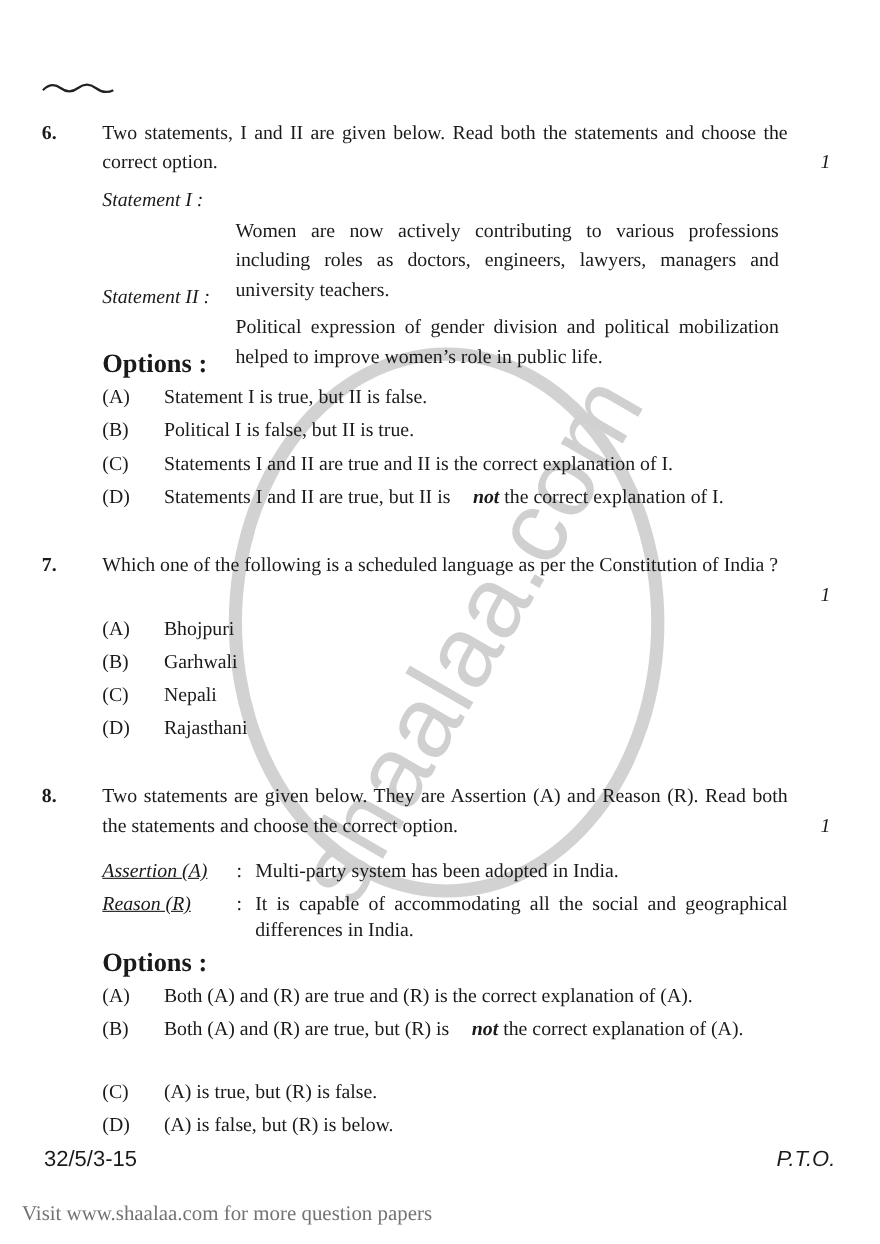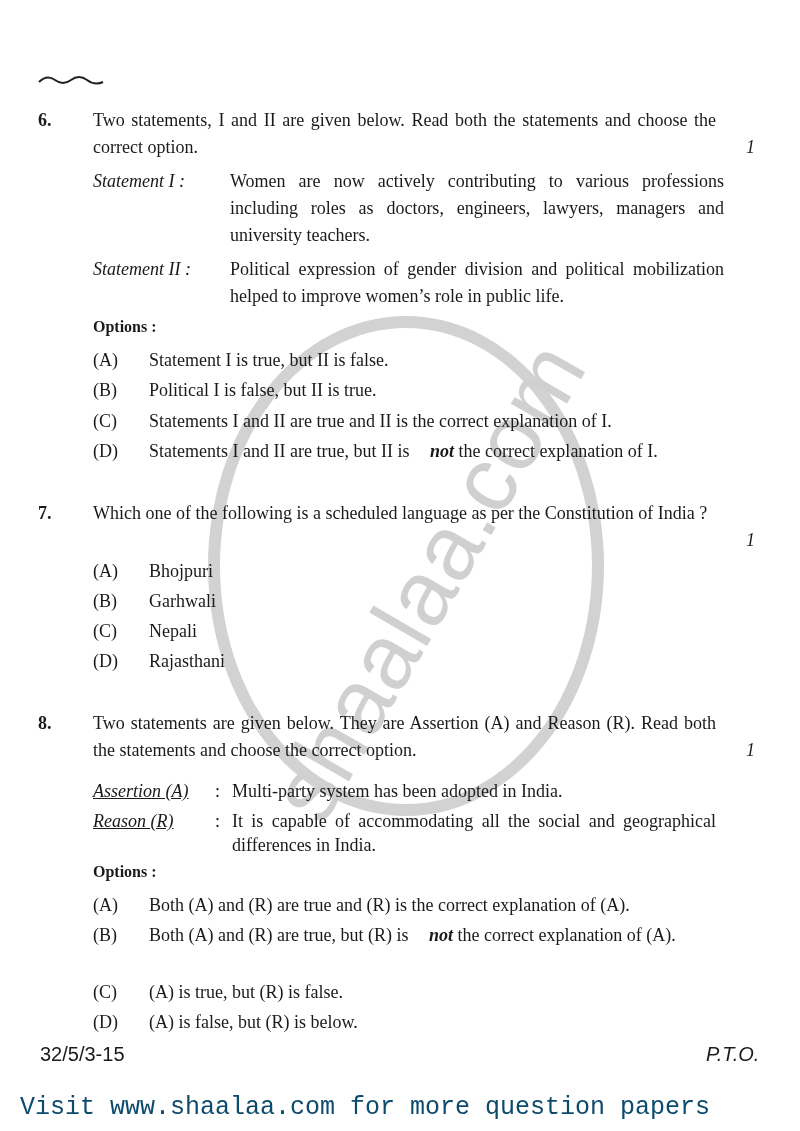--- a/index.html
+++ b/index.html
@@ -16,43 +16,43 @@
 
   .content { position: absolute; left: 0; top: 0; width: 800px; z-index: 1; }
 
   .wave { position: absolute; left: 38px; top: 72px; width: 66px; height: 16px; }
   .qnum { position: absolute; left: 38px; font-weight: bold; font-size: 18px; }
   .qtext { position: absolute; left: 93px; width: 623px; font-size: 18px; line-height: 27px; text-align: justify; }
   .marks { position: absolute; left: 746px; font-style: italic; font-size: 18px; }
 
   .stmt { position: absolute; left: 93px; width: 623px; font-size: 18px; line-height: 27px; }
   .stmt-label { position: absolute; left: 0; font-style: italic; }
-  .stmt-body { position: absolute; left: 137px; width: 494px; text-align: justify; }
+  .stmt-body { position: absolute; left: 121px; width: 494px; text-align: justify; margin-top: 28px; }
 
-  .opts-title { position: absolute; left: 93px; font-weight: bold; font-size: 16px; }
+  .opts-title { position: absolute; left: 93px; font-weight: bold; font-size: 24px; }
   .opt { position: absolute; left: 93px; width: 650px; font-size: 18px; line-height: 27px; }
   .opt-letter { position: absolute; left: 0; }
   .opt-text { position: absolute; left: 56px; width: 568px; text-align: justify; }
   .opt-text.wide { width: 600px; }
   .bi { font-weight: bold; font-style: italic; margin-left: 16px; }
 
   .ar { position: absolute; left: 93px; width: 623px; font-size: 18px; line-height: 24px; }
   .ar-label { position: absolute; left: 0; font-style: italic; text-decoration: underline; }
   .ar-colon { position: absolute; left: 122px; }
   .ar-body { position: absolute; left: 139px; width: 484px; text-align: justify; }
 
   .footer { position: absolute; top: 1043px; left: 0; width: 800px; height: 30px;
             font-family: "Liberation Sans", "DejaVu Sans", sans-serif; font-size: 20px; }
   .f-code { position: absolute; left: 40px; top: 0; }
   .f-page { position: absolute; left: 292px; width: 216px; top: 0; text-align: center; font-style: italic;
             border-bottom: 2px solid #222; padding-bottom: 4px; }
   .f-pto { position: absolute; left: 706px; top: 0; font-style: italic; }
 
-  .visit { position: absolute; left: 20px; top: 1093px; font-family: Liberation Mono, monospace;
-           font-size: 25px; color: #0c4a6e; }
+  .visit { position: absolute; left: 20px; top: 1093px; font-family: Liberation Serif, serif;
+           font-size: 19px; color: #737373; }
 </style>
 </head>
 <body>
 
 <div class="page">
 
   <div class="watermark-circle"></div>
   <div class="watermark-text">shaalaa.com</div>
 
   <div class="content">

